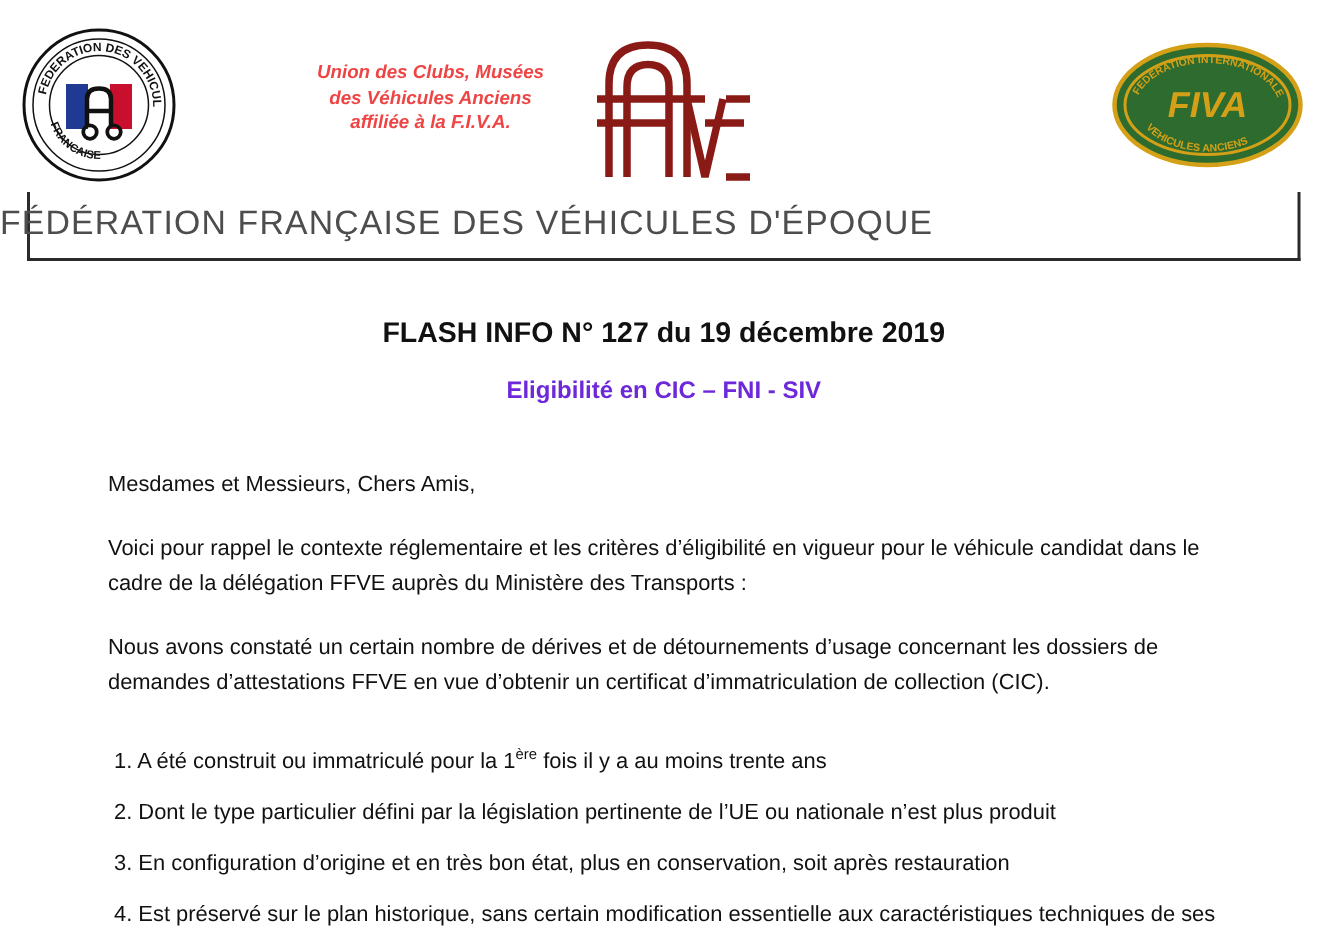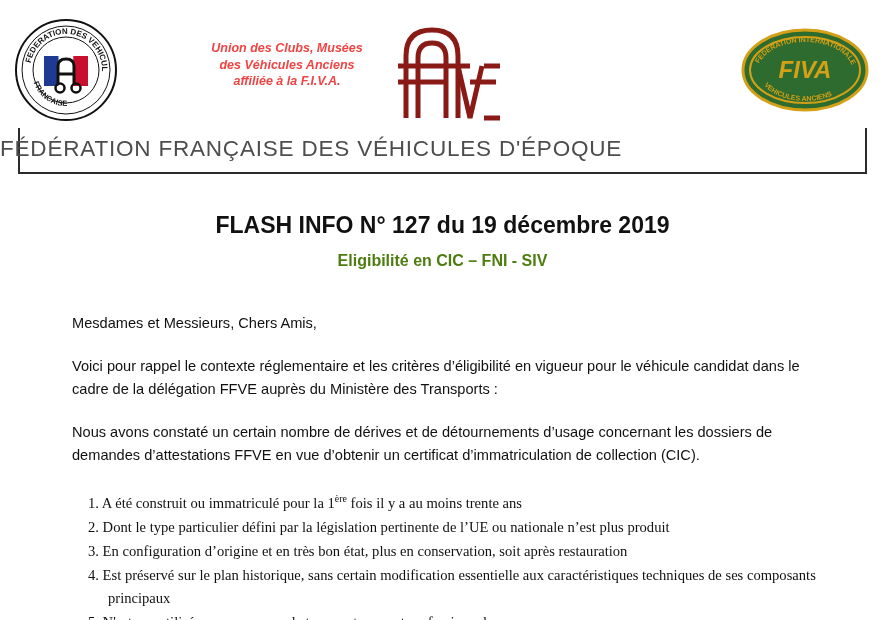--- a/index.html
+++ b/index.html
@@ -115,33 +115,33 @@
     background: #2b2b2b;
   }
 
   
   .doc-title {
     position: absolute;
     left: 0;
     right: 0;
     top: 212px;
     text-align: center;
-    font-size: 23px;
+    font-size: 19px;
     font-weight: bold;
     color: #111111;
   }
   .doc-subtitle {
     position: absolute;
     left: 0;
     right: 0;
     top: 252px;
     text-align: center;
     font-size: 16px;
     font-weight: bold;
-    color: #4d7c0f;
+    color: #6d28d9;
   }
 
   .content {
     position: absolute;
     left: 72px;
     right: 60px;
     top: 312px;
     font-size: 14.6px;
     line-height: 23px;
     color: #111111;
@@ -150,25 +150,24 @@
   .para {
     margin: 0 0 20px 0;
   }
 
   .list {
     margin: 0;
     padding: 0;
     list-style: none;
   }
   .list li {
-    margin: 0 0 1px 16px;
+    margin: 0 0 1px 4px;
     padding-left: 20px;
     text-indent: -20px;
-    line-height: 23px;
-    font-family: Liberation Serif, serif;
+    line-height: 33px;
   }
   .list li .num {
     display: inline;
   }
   sup {
     font-size: 0.68em;
     vertical-align: super;
   }
 </style>
 </head>

